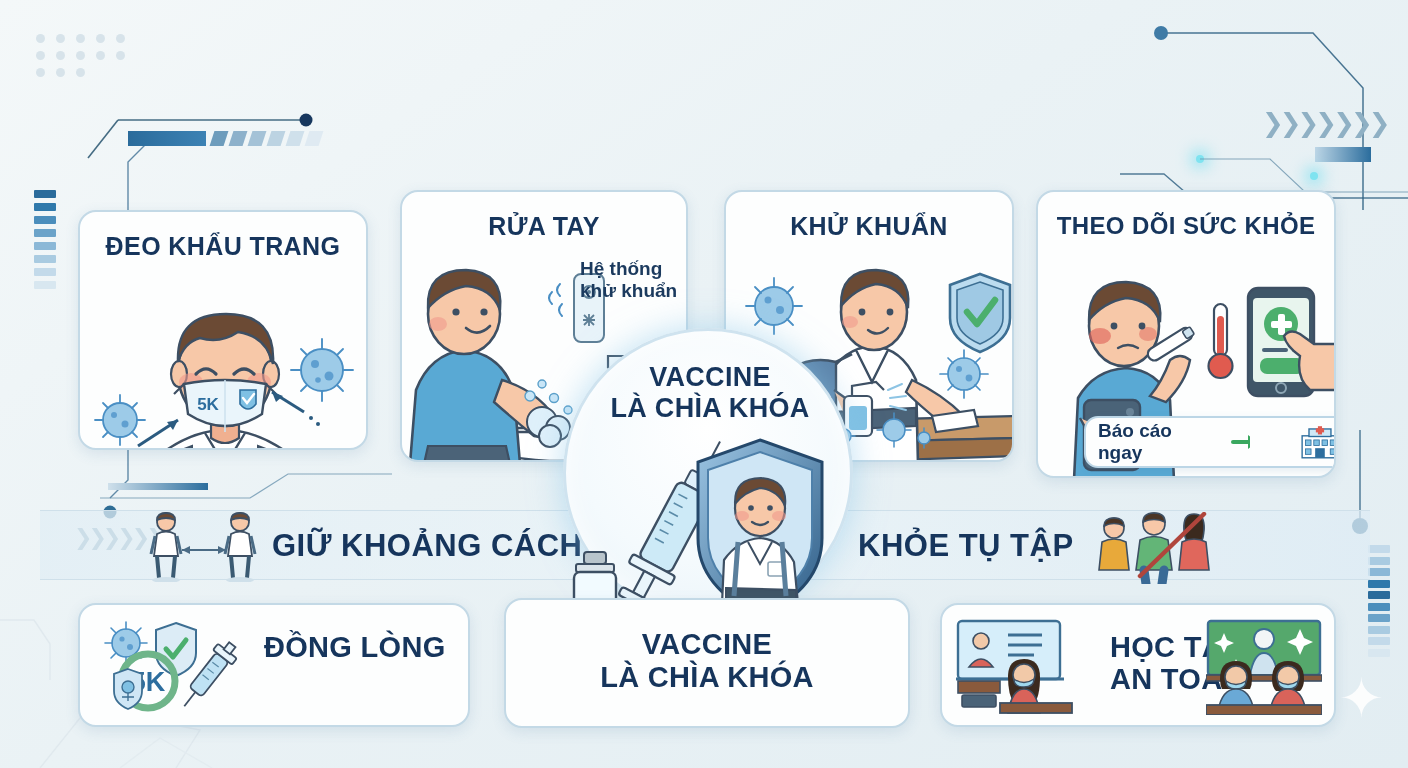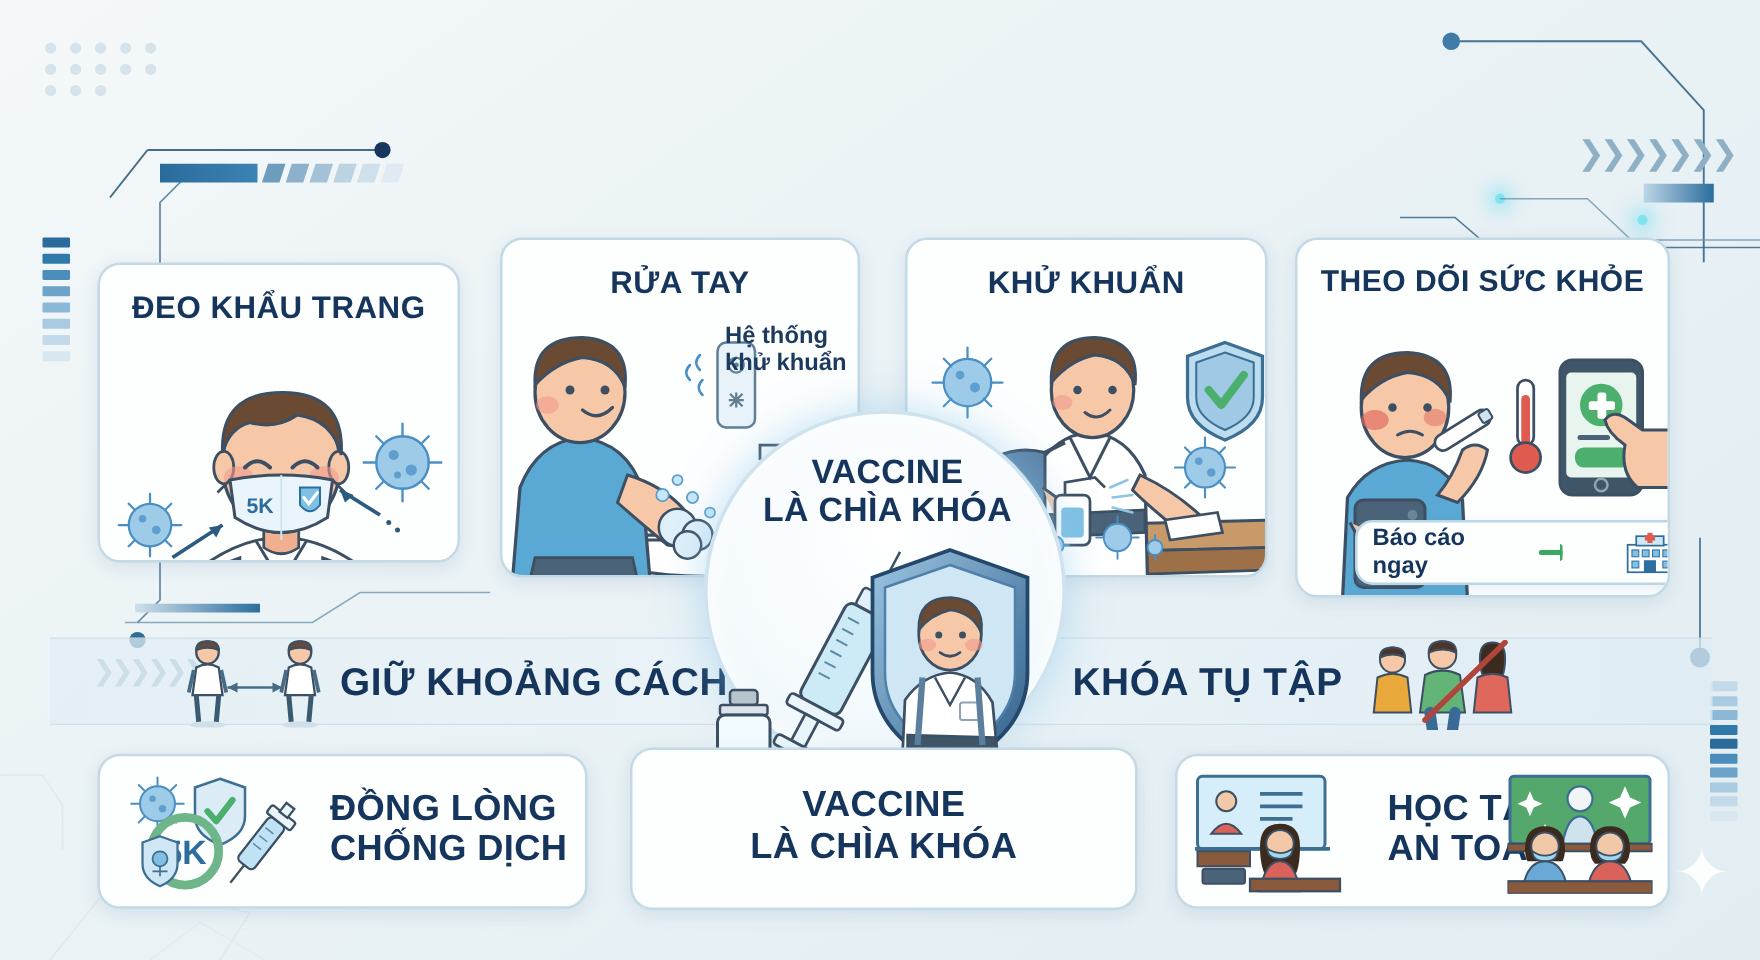--- a/index.html
+++ b/index.html
@@ -494,21 +494,21 @@
       <path d="M91 50 l2 22 M109 50 l-2 22" stroke="#3a5a72" stroke-width="4"></path>
       <path d="M89 30 l-4 18 M111 30 l4 18" stroke="#4a6b85" stroke-width="3"></path>
     </g>
     <path d="M42 44 L86 44" stroke="#4a6b85" stroke-width="2"></path>
     <path d="M42 44 l8 -4 v8 z M86 44 l-8 -4 v8 z" fill="#4a6b85"></path>
     <ellipse cx="26" cy="74" rx="14" ry="3" fill="#cfe0ea"></ellipse>
     <ellipse cx="100" cy="74" rx="14" ry="3" fill="#cfe0ea"></ellipse>
   </svg>
 
   <div class="bandtext bt-left">GIỮ KHOẢNG CÁCH</div>
-  <div class="bandtext bt-right">KHÓA TỤ TẬP</div>
+  <div class="bandtext bt-right">KHỎE TỤ TẬP</div>
 
   <svg class="deco" style="left:1092px;top:512px;" width="130" height="72">
     <g stroke="#3d4f63" stroke-width="1.6">
       <circle cx="22" cy="16" r="10" fill="#f7c8a8"></circle>
       <path d="M22 6 q-10 0 -10 8 q10 -5 20 0 q0 -8 -10 -8z" fill="#4a3526"></path>
       <path d="M10 30 q12 -6 24 0 l3 28 l-30 0 z" fill="#e8a93a"></path>
     </g>
     <g stroke="#3d4f63" stroke-width="1.6">
       <circle cx="62" cy="12" r="11" fill="#f7c8a8"></circle>
       <path d="M62 1 q-11 0 -11 9 q11 -5 22 0 q0 -9 -11 -9z" fill="#4a3526"></path>
@@ -607,21 +607,20 @@
         <rect x="94" y="26" width="24" height="8" rx="2" fill="#e9f5fb" stroke="#3d4f63" stroke-width="1.8"></rect>
         <rect x="102" y="18" width="8" height="9" fill="#e9f5fb" stroke="#3d4f63" stroke-width="1.8"></rect>
         <path d="M106 78 L106 96" stroke="#3d4f63" stroke-width="1.8"></path>
         <g stroke="#5a8ba8" stroke-width="1.2">
             <path d="M101 44 h8 M101 52 h8 M101 60 h8"></path>
           </g>
       </g>
     </svg>
     <div class="btext">
       <div>ĐỒNG LÒNG</div>
-      <div>CHỐNG DỊCH</div>
     </div>
   </div>
 
   <div class="card b2">
     <div class="btext">
       <div>VACCINE</div>
       <div>LÀ CHÌA KHÓA</div>
     </div>
   </div>
 

